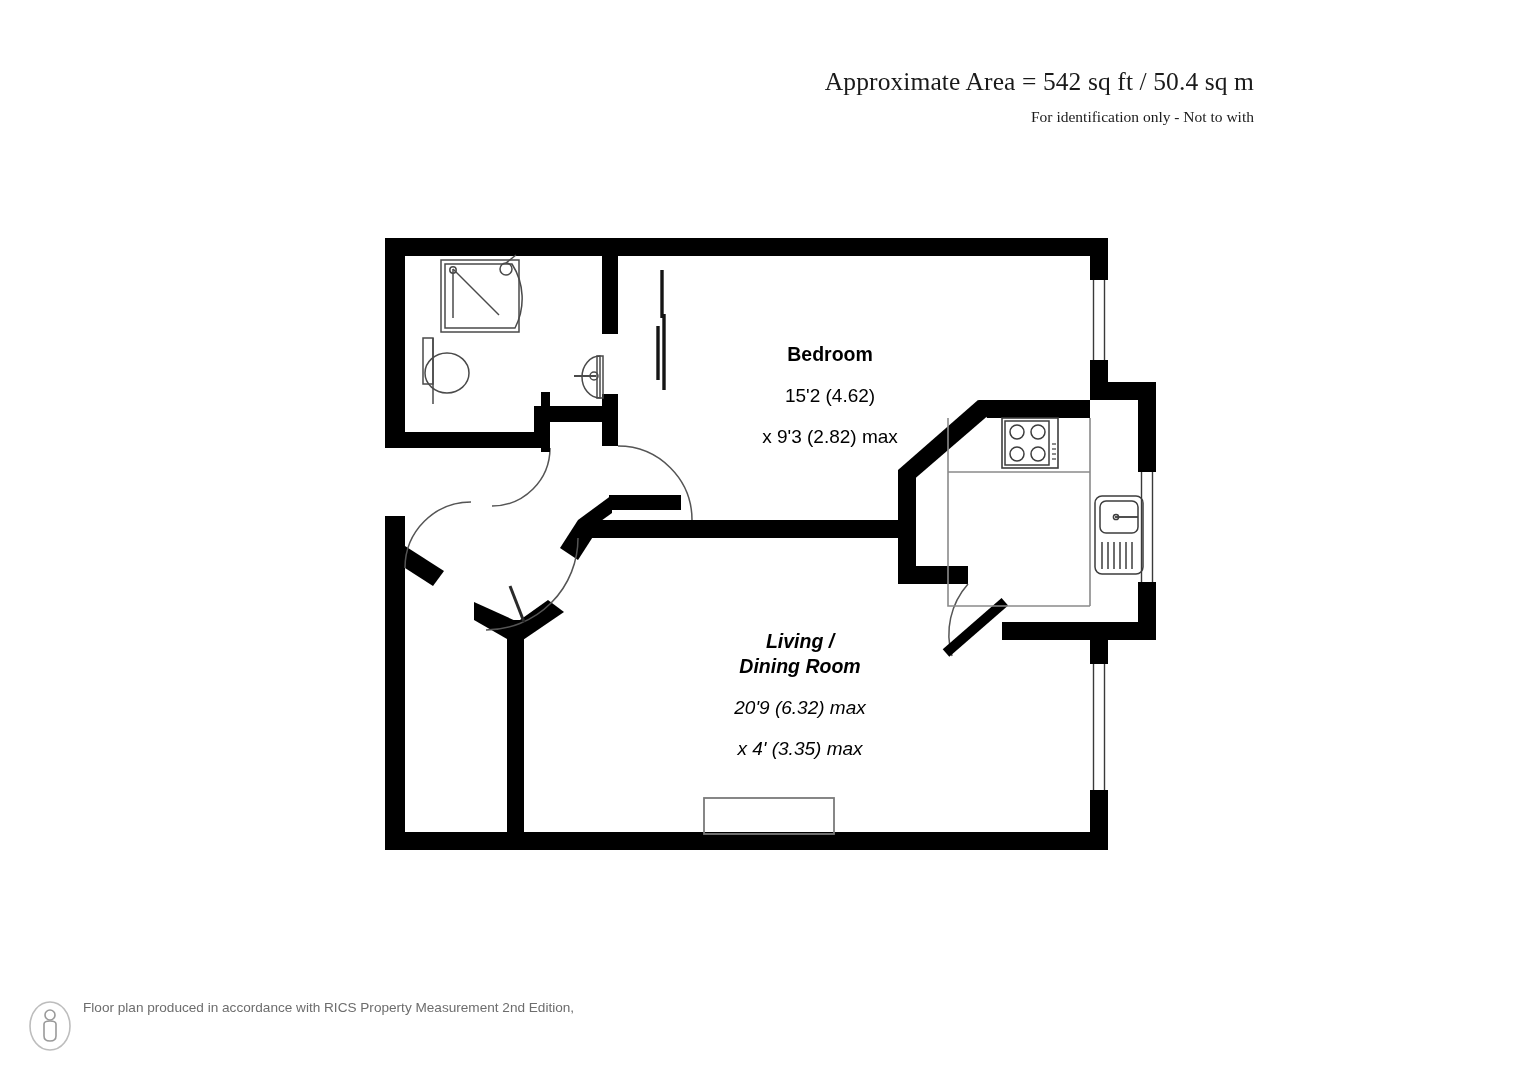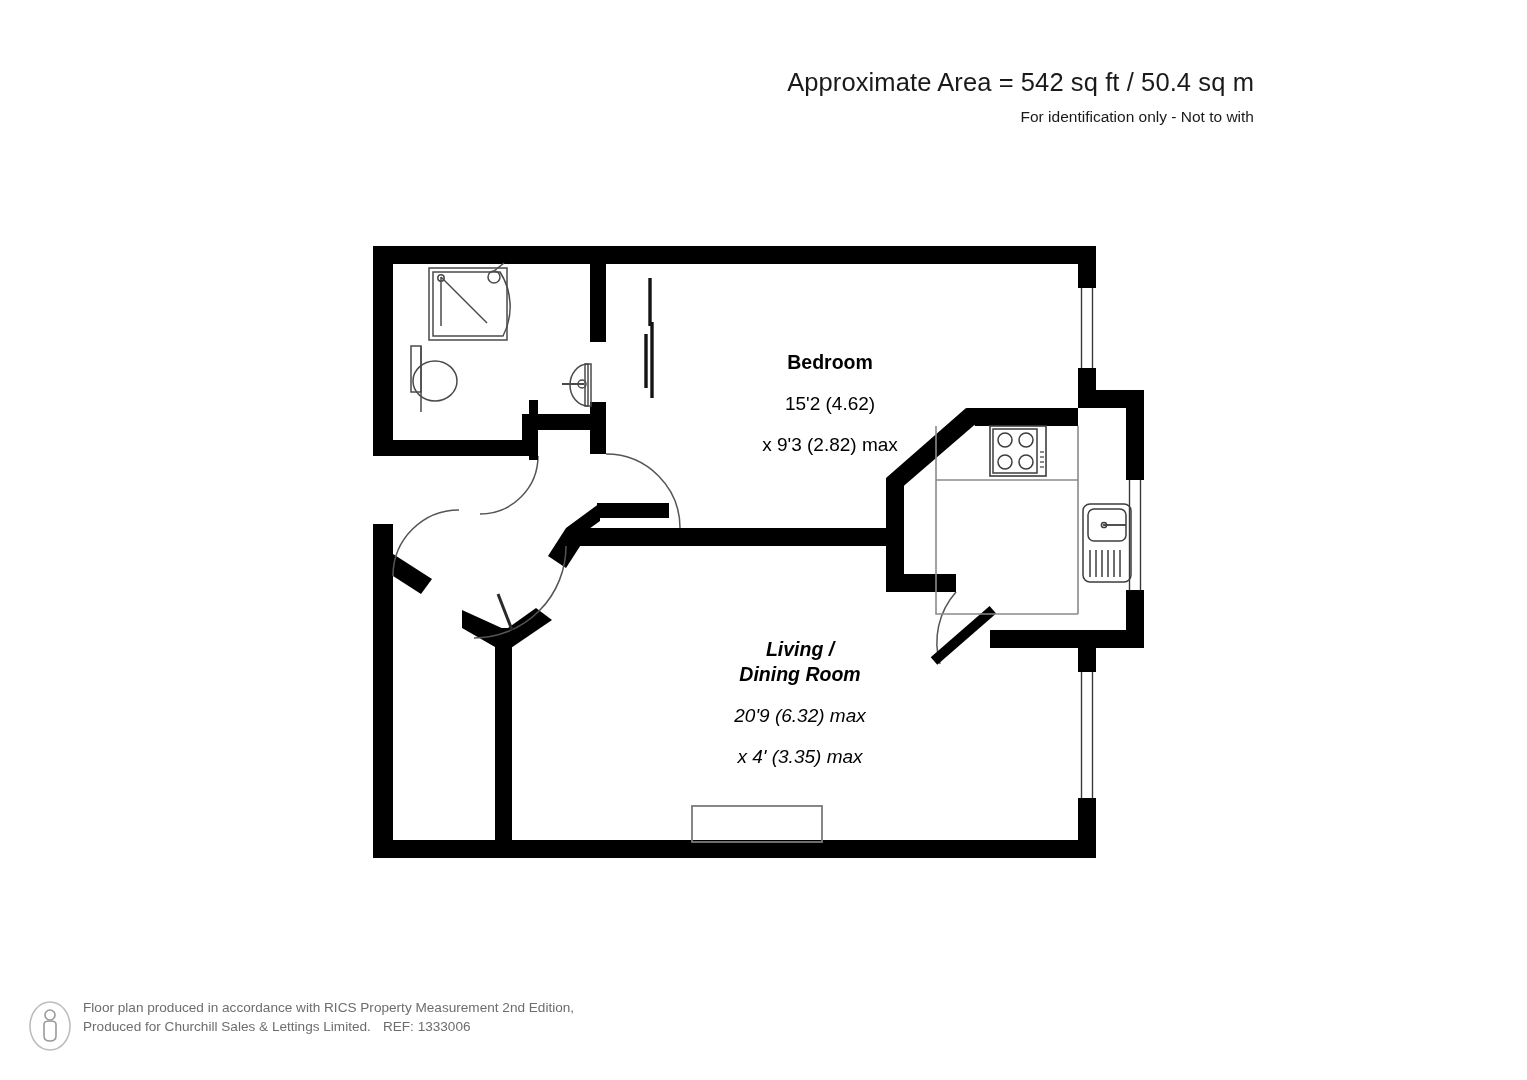--- a/index.html
+++ b/index.html
@@ -20,43 +20,45 @@
   
   #header {
     position: absolute;
     top: 0;
     left: 0;
     width: 1281px;
     padding-top: 66px;
     box-sizing: border-box;
     text-align: right;
     padding-right: 27px;
+    font-family: Liberation Serif, serif;
   }
   #header .area-line {
     font-size: 25.5px;
     line-height: 32px;
     letter-spacing: 0.1px;
     color: #1a1a1a;
     white-space: nowrap;
   }
   #header .subtitle-line {
     font-size: 15.5px;
     line-height: 22px;
     margin-top: 8px;
     color: #1a1a1a;
     white-space: nowrap;
   }
 
   
   #plan-wrap {
     position: absolute;
     left: 0;
-    top: 16px;
+    top: 8px;
     width: 1229px;
     height: 960px;
+    padding-left: 12px;
   }
   #plan-svg {
     display: block;
     width: 1527px;
     height: 960px;
   }
 
   
   .room-label {
     position: absolute;
@@ -288,17 +290,14 @@
 <div id="footer">
   <div class="f-icon">
     <svg viewBox="0 0 44 52" width="44" height="52" xmlns="http://www.w3.org/2000/svg">
       <ellipse cx="22" cy="26" rx="20" ry="24" fill="none" stroke="#bdbdbd" stroke-width="1.6"></ellipse>
       <circle cx="22" cy="15" r="5" fill="none" stroke="#9a9a9a" stroke-width="1.6"></circle>
       <path d="M 16 24 Q 16 21 22 21 Q 28 21 28 24 L 28 36 Q 28 41 22 41 Q 16 41 16 36 Z" fill="none" stroke="#9a9a9a" stroke-width="1.6"></path>
     </svg>
   </div>
   <div class="f-text">
     <span class="ftl">Floor plan produced in accordance with RICS Property Measurement 2nd Edition,</span>
-    <span class="ftl">
-      <span>Produced for Churchill Sales &amp; Lettings Limited.</span><span class="seg-gap"></span><span>REF: 1333006</span>
-    </span>
   </div>
 </div>
 
 </body></html>

